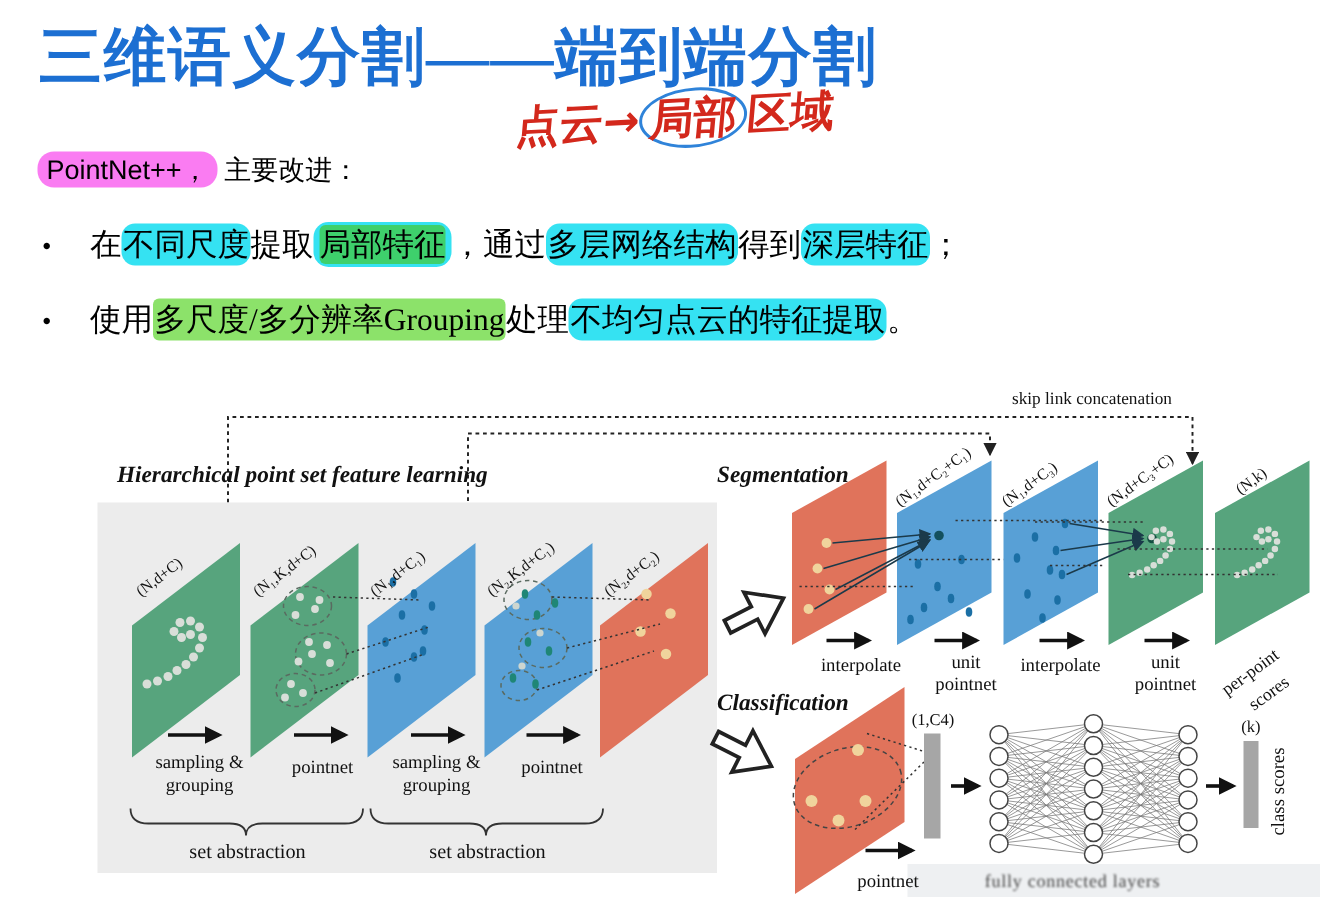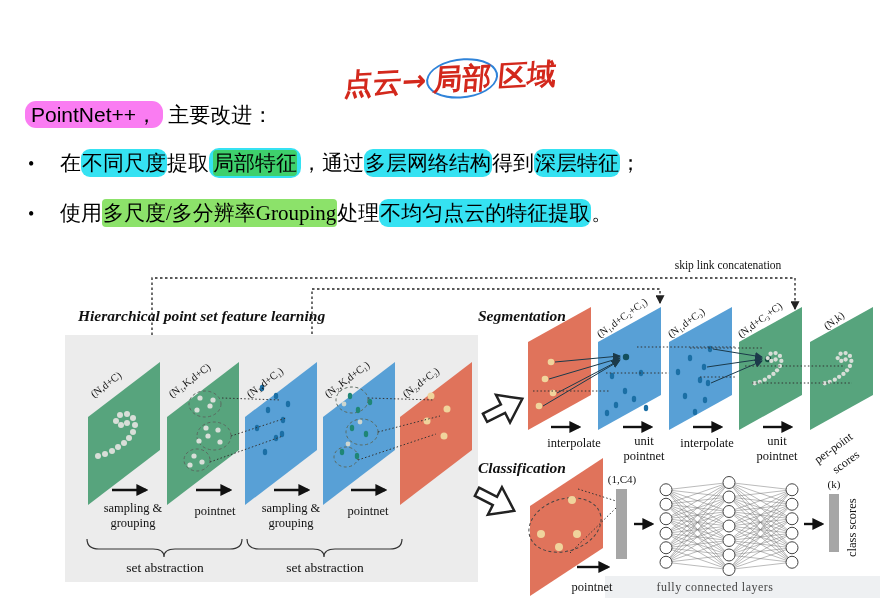--- a/index.html
+++ b/index.html
@@ -4,21 +4,21 @@
 <style>
   html,body{margin:0;padding:0;background:#fff;}
   .slide{position:relative;width:882px;height:612px;background:#ffffff;overflow:hidden;
          font-family:"Liberation Serif","DejaVu Serif",serif;}
   .title{position:absolute;left:26px;top:10px;font-size:42px;font-weight:600;
          color:#1c6fd2;letter-spacing:1px;white-space:nowrap;}
   .annotation{position:absolute;left:344px;top:60px;font-size:29px;font-weight:bold;
          color:#d3281c;transform:rotate(-3deg) skewX(-8deg);white-space:nowrap;
          font-family:"DejaVu Sans",sans-serif;}
   .annotation .circled{border:2.5px solid #2f83d9;border-radius:50%;padding:1px 5px;}
-  .introline{position:absolute;left:25px;top:101px;font-size:21px;color:#000;white-space:nowrap;}
+  .introline{position:absolute;left:25px;top:101px;font-size:18px;color:#000;white-space:nowrap;}
   .hl-pink{background:#fa7cf2;border-radius:11px;padding:2px 6px;font-family:"Liberation Sans",sans-serif;}
   .bullet{position:absolute;left:28px;font-size:21px;color:#000;white-space:nowrap;}
   .b1{top:149px;} .b2{top:199px;}
   .bullet .dot{display:inline-block;width:32px;font-size:18px;}
   .hl-cyan{background:#35e2f2;border-radius:9px;padding:2px 1px;}
   .callout{background:#35e2f2;border-radius:10px;padding:3px 4px;}
   .hl-green{background:#3ed06c;border-radius:4px;padding:1px 0;}
   .hl-green2{background:#8ce26a;border-radius:4px;padding:2px 1px;}
   svg{position:absolute;left:0;top:0;}
   svg text{font-family:"Liberation Serif","DejaVu Serif",serif;fill:#111;}
@@ -36,20 +36,21 @@
   .skipline{stroke:#222;stroke-width:1.3;stroke-dasharray:2.5 2.5;fill:none;}
   .dashcircle{stroke:#5a6a60;stroke-width:1;stroke-dasharray:3 2.5;fill:none;}
   .brace{stroke:#333;stroke-width:1.2;fill:none;}
   .blockarrow{fill:#fff;stroke:#222;stroke-width:1.6;}
 </style>
 </head>
 <body>
 
 <div class="slide">
 
+  <div class="title">三维语义分割——端到端分割</div>
 
   <div class="annotation">
     <span>点云→</span><span class="circled">局部</span><span>区域</span>
   </div>
 
   <div class="introline">
     <span class="hl-pink">PointNet++，</span>
     <span>主要改进：</span>
   </div>
 

